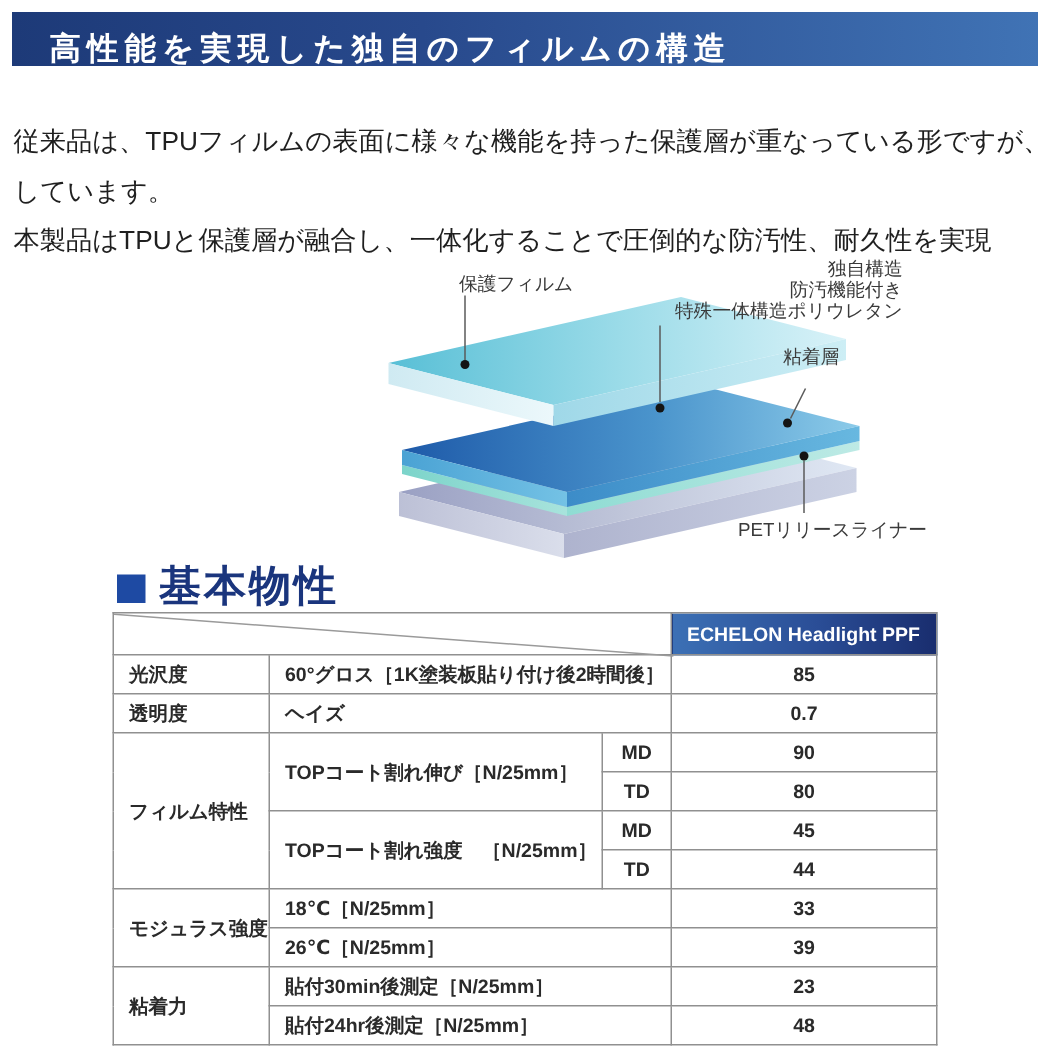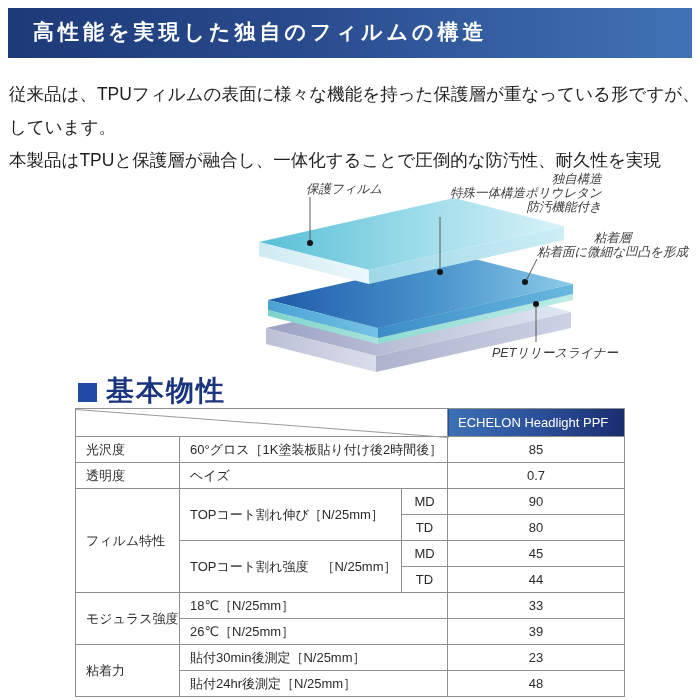--- a/index.html
+++ b/index.html
@@ -1,44 +1,44 @@
 <!DOCTYPE html>
 <html><head>
 <meta charset="utf-8">
 <style>
   html,body{margin:0;padding:0;}
   body{font-family:"Liberation Sans","DejaVu Sans",sans-serif;background:#fff;}
   .page{position:relative;width:700px;height:700px;background:#fff;overflow:hidden;}
 
   
-  .banner{position:absolute;left:8px;top:8px;width:684px;height:50px;
+  .banner{position:absolute;left:8px;top:8px;width:684px;height:36px;
     background:linear-gradient(90deg,#1d3a78 0%,#28498c 40%,#4073b5 100%);}
   .banner-title{font-family:"Liberation Serif","DejaVu Serif",serif;
     color:#ffffff;font-size:21px;font-weight:600;letter-spacing:4px;
     line-height:48px;padding-left:25px;white-space:nowrap;}
 
   
   .intro{position:absolute;left:9px;top:78px;width:686px;
     font-size:17.5px;line-height:33px;color:#1f1f1f;}
   .intro div{white-space:nowrap;}
 
   
-  .diagram{position:absolute;left:0;top:0;width:580px;height:700px;pointer-events:none;font-style:italic;}
+  .diagram{position:absolute;left:0;top:0;width:580px;height:700px;pointer-events:none;}
   .dg-label{position:absolute;font-size:12.5px;line-height:14px;color:#3a3a3a;white-space:nowrap;}
 
   
   .sec{position:absolute;left:78px;top:372px;display:flex;align-items:center;}
   .sec-sq{width:19px;height:19px;background:#1e4aa3;margin-right:9px;margin-top:2px;}
   .sec-title{font-size:28px;font-weight:bold;color:#1a357d;letter-spacing:2px;}
 
   
   .spec{position:absolute;left:75px;top:408px;border-collapse:collapse;table-layout:fixed;
     font-size:13px;color:#2a2a2a;}
   .spec td,.spec th{border:1px solid #909090;padding:0 0 0 10px;text-align:left;
-    font-weight:normal;height:26px;box-sizing:border-box;}
+    font-weight:bold;height:26px;box-sizing:border-box;}
   .spec tr.hd td, .spec tr.hd th{height:28px;}
   .spec .c{text-align:center;padding:0;}
   .spec .corner{position:relative;padding:0;}
   .diag-line{position:absolute;left:0;top:0;width:374px;height:1px;background:#9a9a9a;
     transform:rotate(4.28deg);transform-origin:0 0;}
   .prod-hd{background:linear-gradient(90deg,#3c70b5 0%,#2a4d96 55%,#192d6e 100%);
     color:#fff;font-weight:bold;text-align:center;padding:0;}
 </style>
 </head>
 <body>
@@ -137,26 +137,25 @@
         <circle cx="310" cy="243" r="3"></circle>
         <circle cx="440" cy="272" r="3"></circle>
         <circle cx="525" cy="282" r="3"></circle>
         <circle cx="536" cy="304" r="3"></circle>
       </g>
     </svg>
 
     <div class="dg-label" style="left:306px;top:182px;">保護フィルム</div>
     <div class="dg-label" style="left:450px;top:172px;text-align:right;">
       <div>独自構造</div>
+      <div>防汚機能付き</div>
       <div>特殊一体構造ポリウレタン</div>
-      <div>防汚機能付き</div>
     </div>
-    <div class="dg-label" style="left:537px;top:231px;text-align:center;">
+    <div class="dg-label" style="left:522px;top:231px;">
       <div>粘着層</div>
-      <div>粘着面に微細な凹凸を形成</div>
     </div>
     <div class="dg-label" style="left:492px;top:346px;">PETリリースライナー</div>
   </div>
 
   <div class="sec">
     <div class="sec-sq"></div>
     <div class="sec-title">基本物性</div>
   </div>
 
   <table class="spec">

